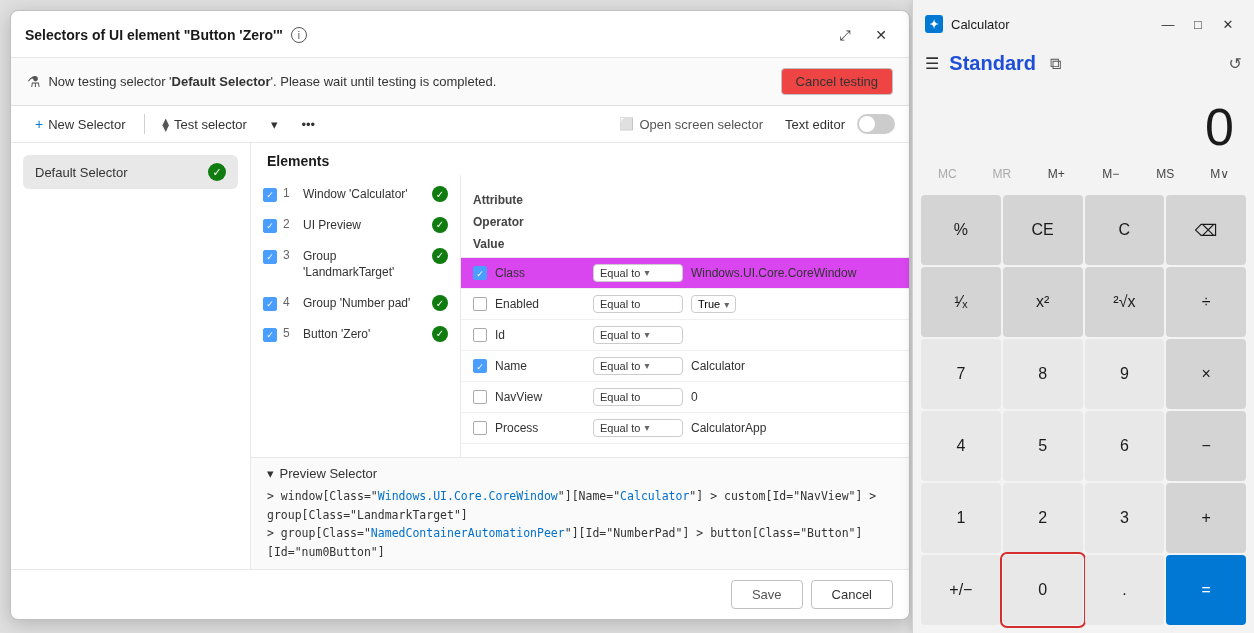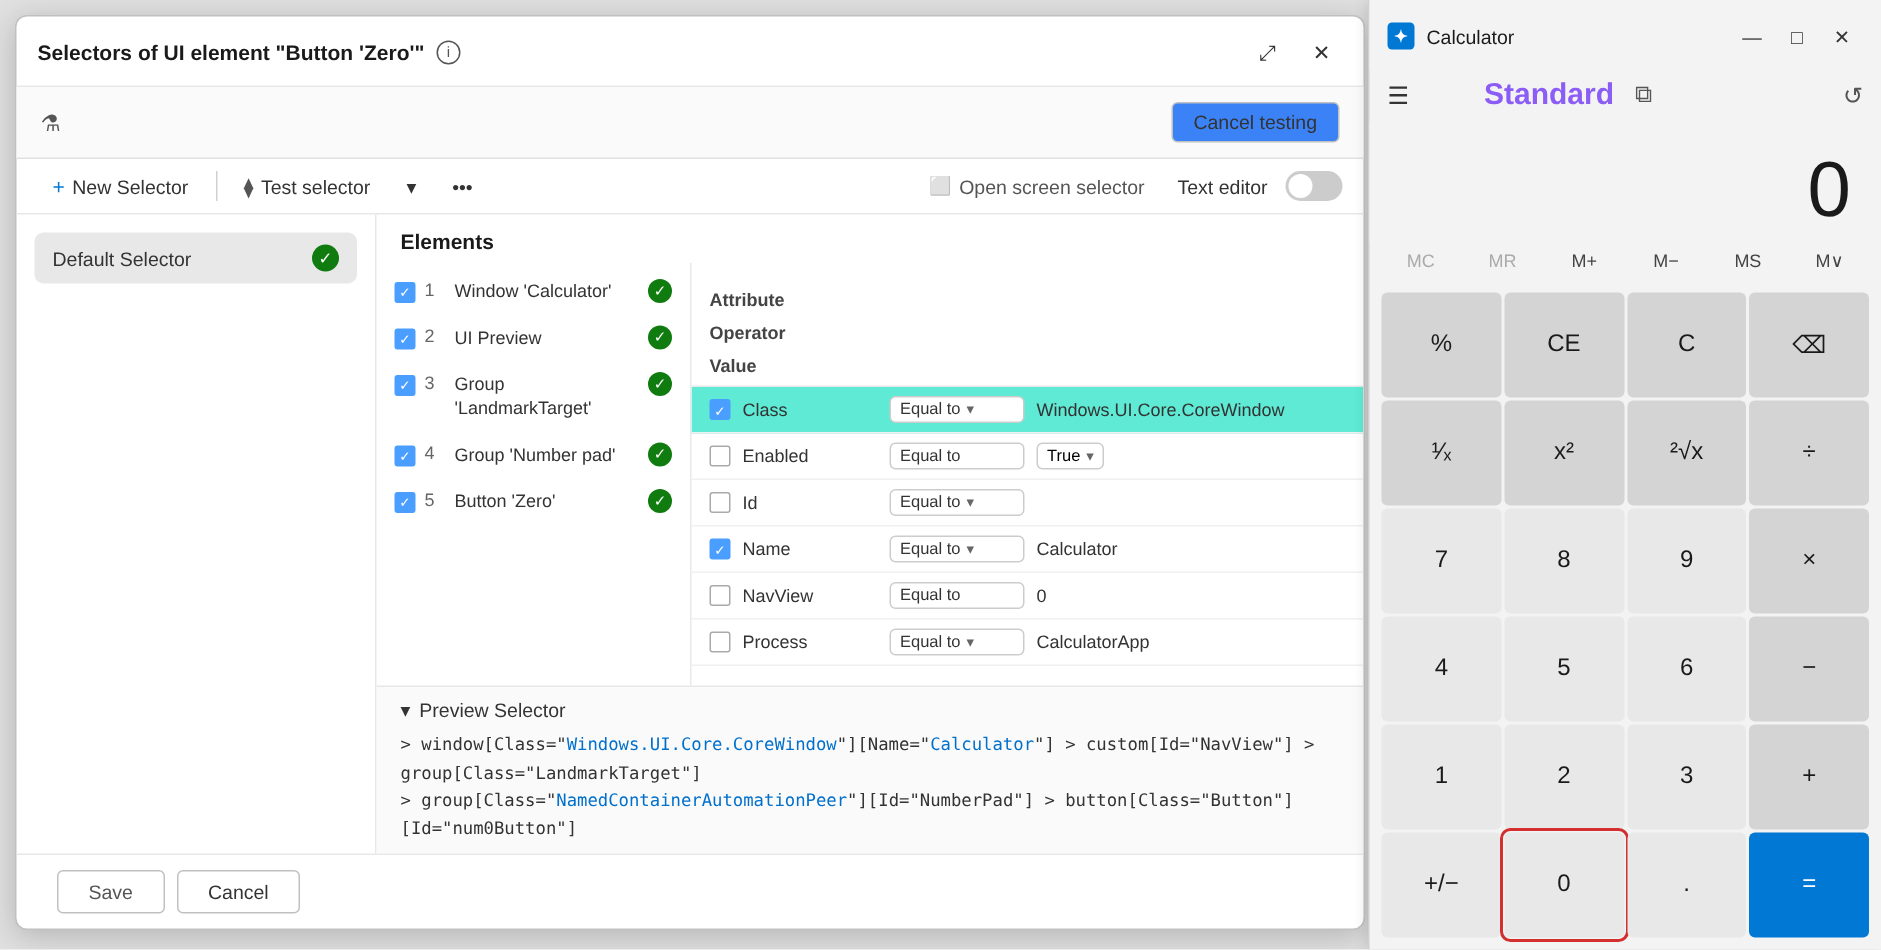--- a/index.html
+++ b/index.html
@@ -91,21 +91,21 @@
       font-size: 15px;
     }
 
     .alert-text-bold {
       font-weight: 600;
     }
 
     .cancel-testing-btn {
       padding: 5px 14px;
       border: 1px solid #c0c0c0;
-      background: #3b82f6;
+      background: #ef4444;
       border-radius: 4px;
       cursor: pointer;
       font-size: 13px;
       color: #333;
     }
 
     
     .toolbar {
       display: flex;
       align-items: center;
@@ -411,21 +411,22 @@
       line-height: 1.6;
       color: #333;
     }
 
     .code-blue { color: #0070cc; }
     .code-dark { color: #333; }
 
     
     .dialog-footer {
       display: flex;
-      padding: 10px 27px;
+      justify-content: flex-end;
+      padding: 10px 16px;
       gap: 8px;
       border-top: 1px solid #e8e8e8;
     }
 
     .footer-btn {
       padding: 6px 20px;
       border-radius: 4px;
       font-size: 13px;
       cursor: pointer;
     }
@@ -513,22 +514,21 @@
 
     .hamburger-icon {
       font-size: 16px;
       cursor: pointer;
       color: #333;
     }
 
     .calc-header-title {
       font-size: 20px;
       font-weight: 600;
-      color: #8b5cf6;
-      margin-left: 40px;
+      color: #1d4ed8;
     }
 
     .calc-header-icon {
       font-size: 16px;
       color: #555;
       margin-left: 4px;
     }
 
     .calc-history-icon {
       margin-left: auto;
@@ -606,41 +606,44 @@
       outline-offset: 1px;
       background: #e8e8e8;
     }
     .dropdown-arrow { font-size: 10px; color: #666; }
 
     .plus-icon { color: #0078d4; font-size: 14px; }
     .test-icon { color: #555; font-size: 13px; }
 
     .screen-icon { color: #555; font-size: 12px; }
 
-    .attr-row-class { background: #5eead4; }
+    .attr-row-class { background: #d946ef; }
   </style>
 </head>
 <body>
 
 <div class="dialog">
 
   <div class="dialog-title-bar">
     <div class="dialog-title-left">
       <span class="dialog-title-text">Selectors of UI element "Button 'Zero'"</span>
       <span class="info-icon">i</span>
     </div>
     <div class="dialog-controls">
       <button class="dialog-control-btn">⤢</button>
       <button class="dialog-control-btn close">✕</button>
     </div>
   </div>
 
   <div class="alert-bar">
     <div class="alert-left">
       <span class="beaker-icon">⚗</span>
+      <span>
+        <span>Now testing selector '</span><span class="alert-text-bold">Default Selector</span><span>'. Please wait until testing is completed.</span>
+      </span>
     </div>
     <button class="cancel-testing-btn">Cancel testing</button>
   </div>
 
   <div class="toolbar">
     <button class="toolbar-btn">
       <span class="plus-icon">+</span>
       <span>New Selector</span>
     </button>
     <div class="toolbar-separator"></div>

